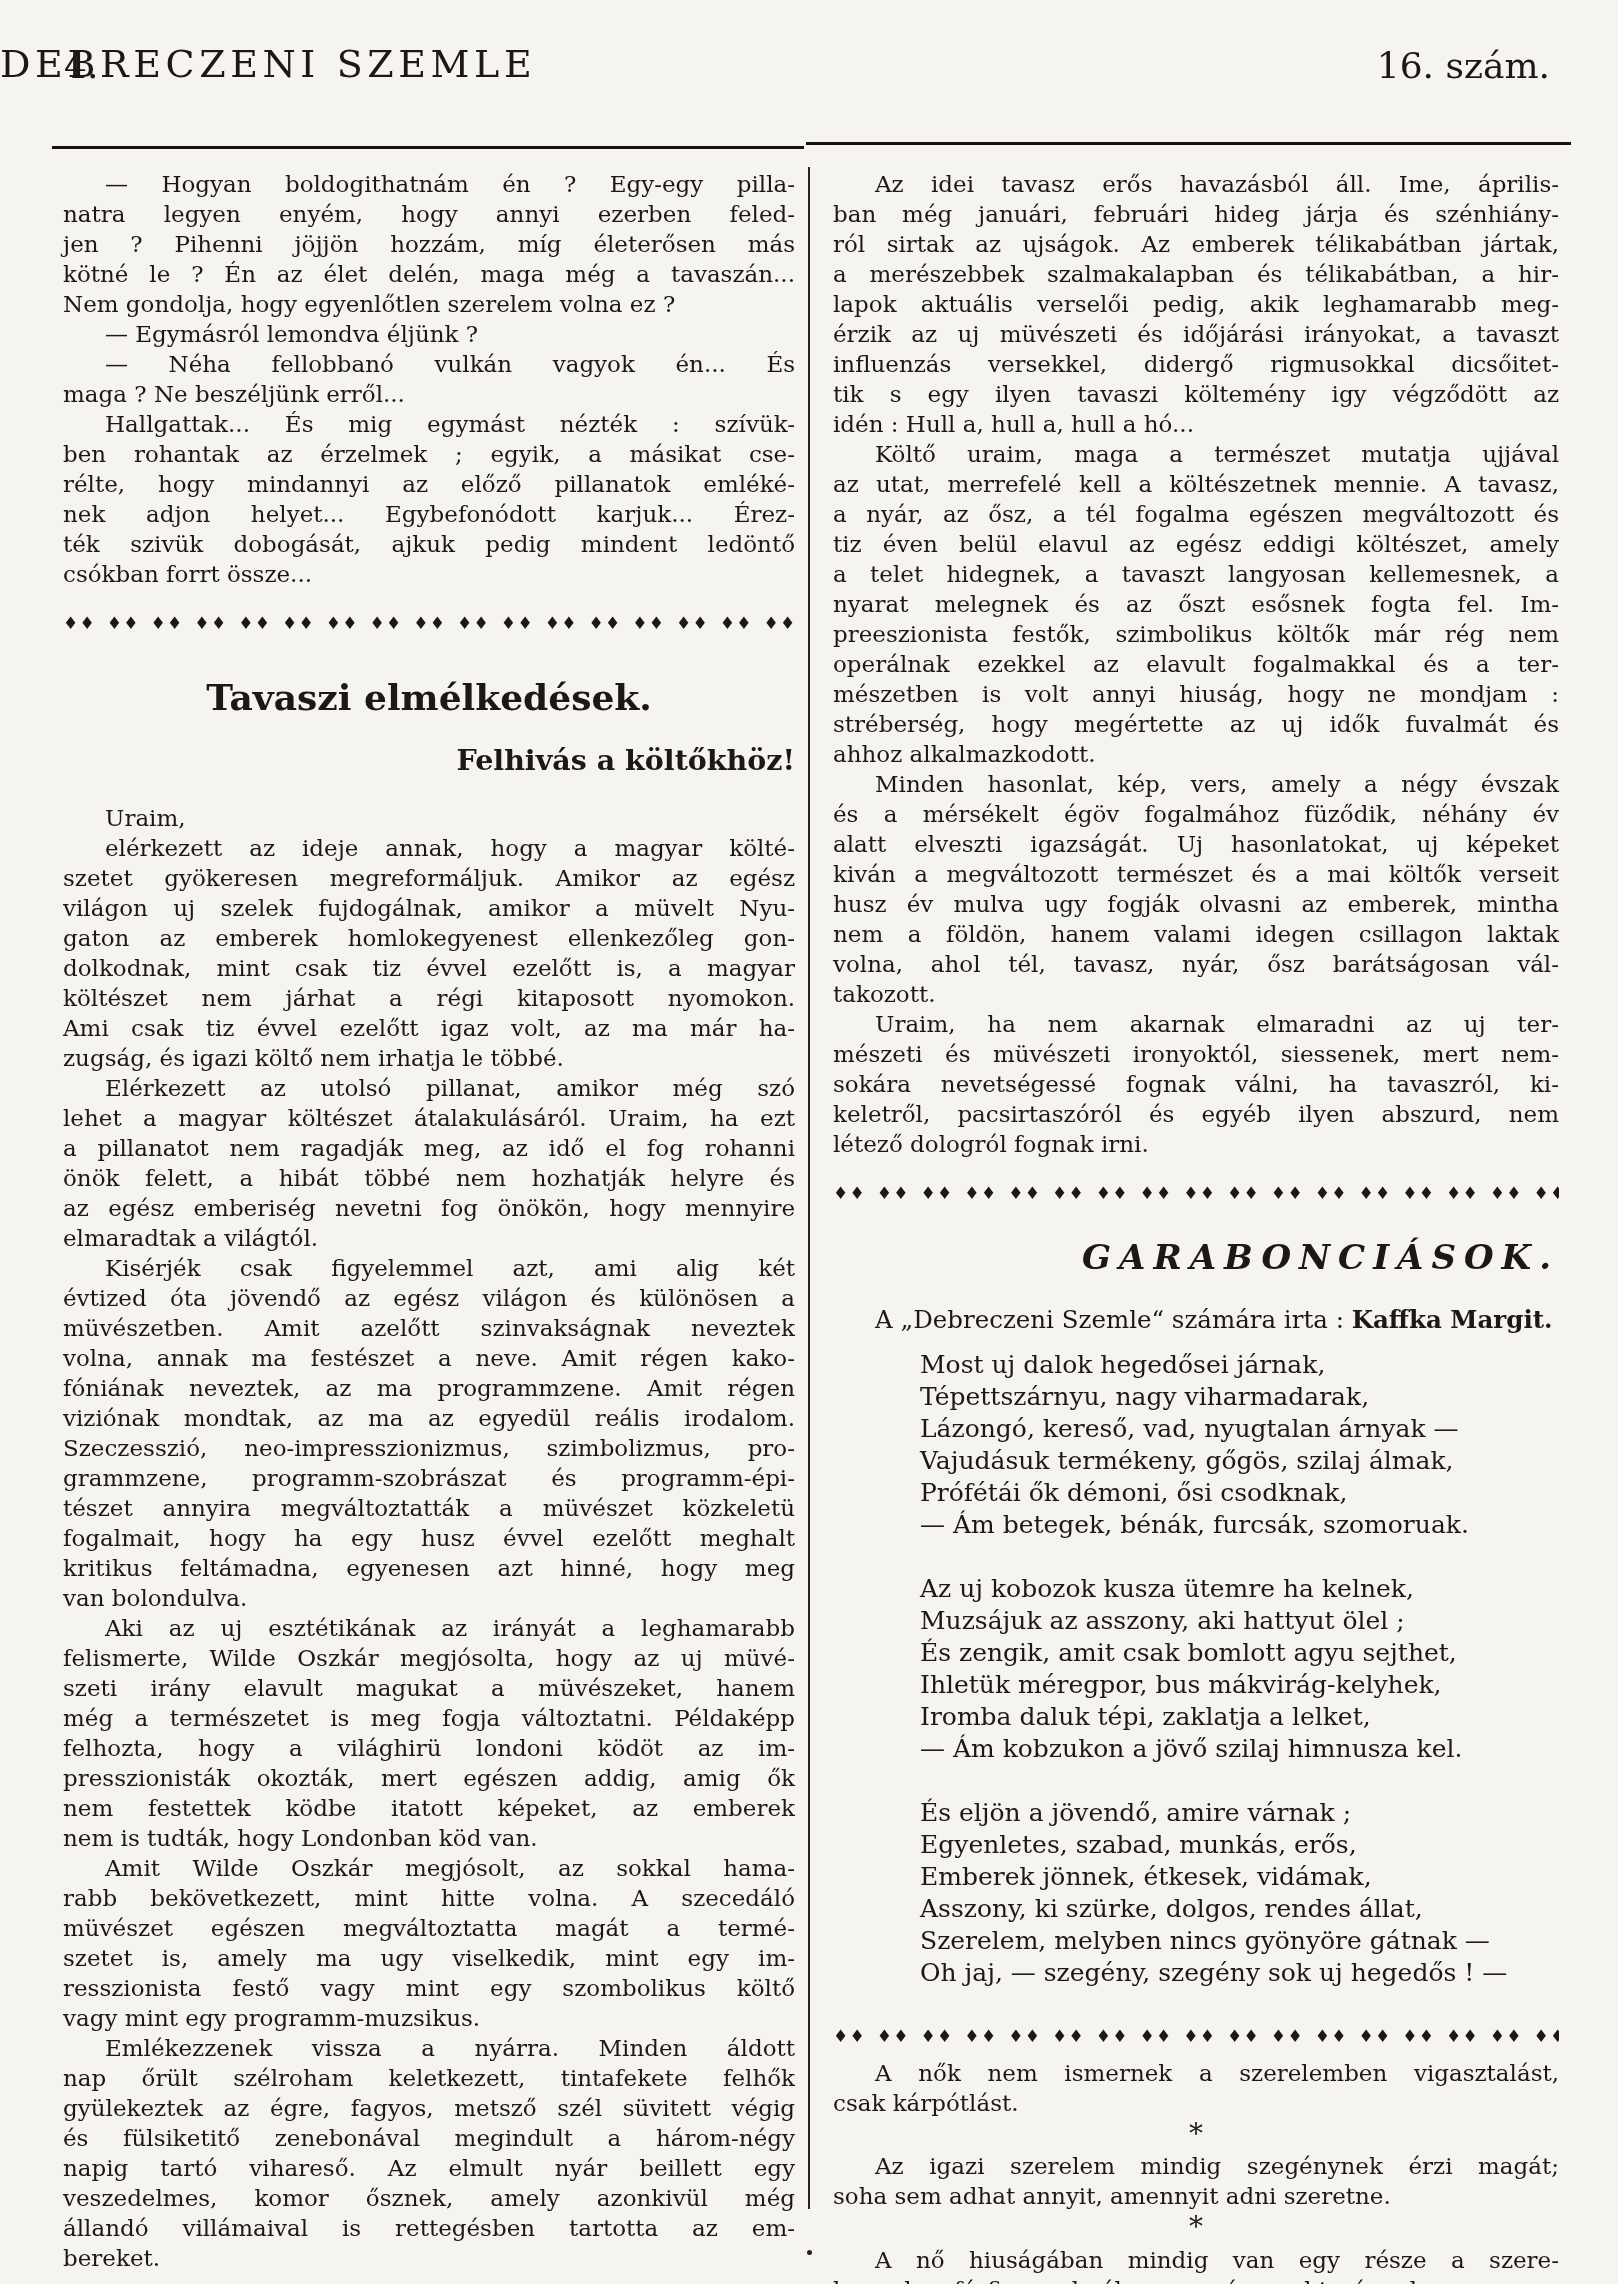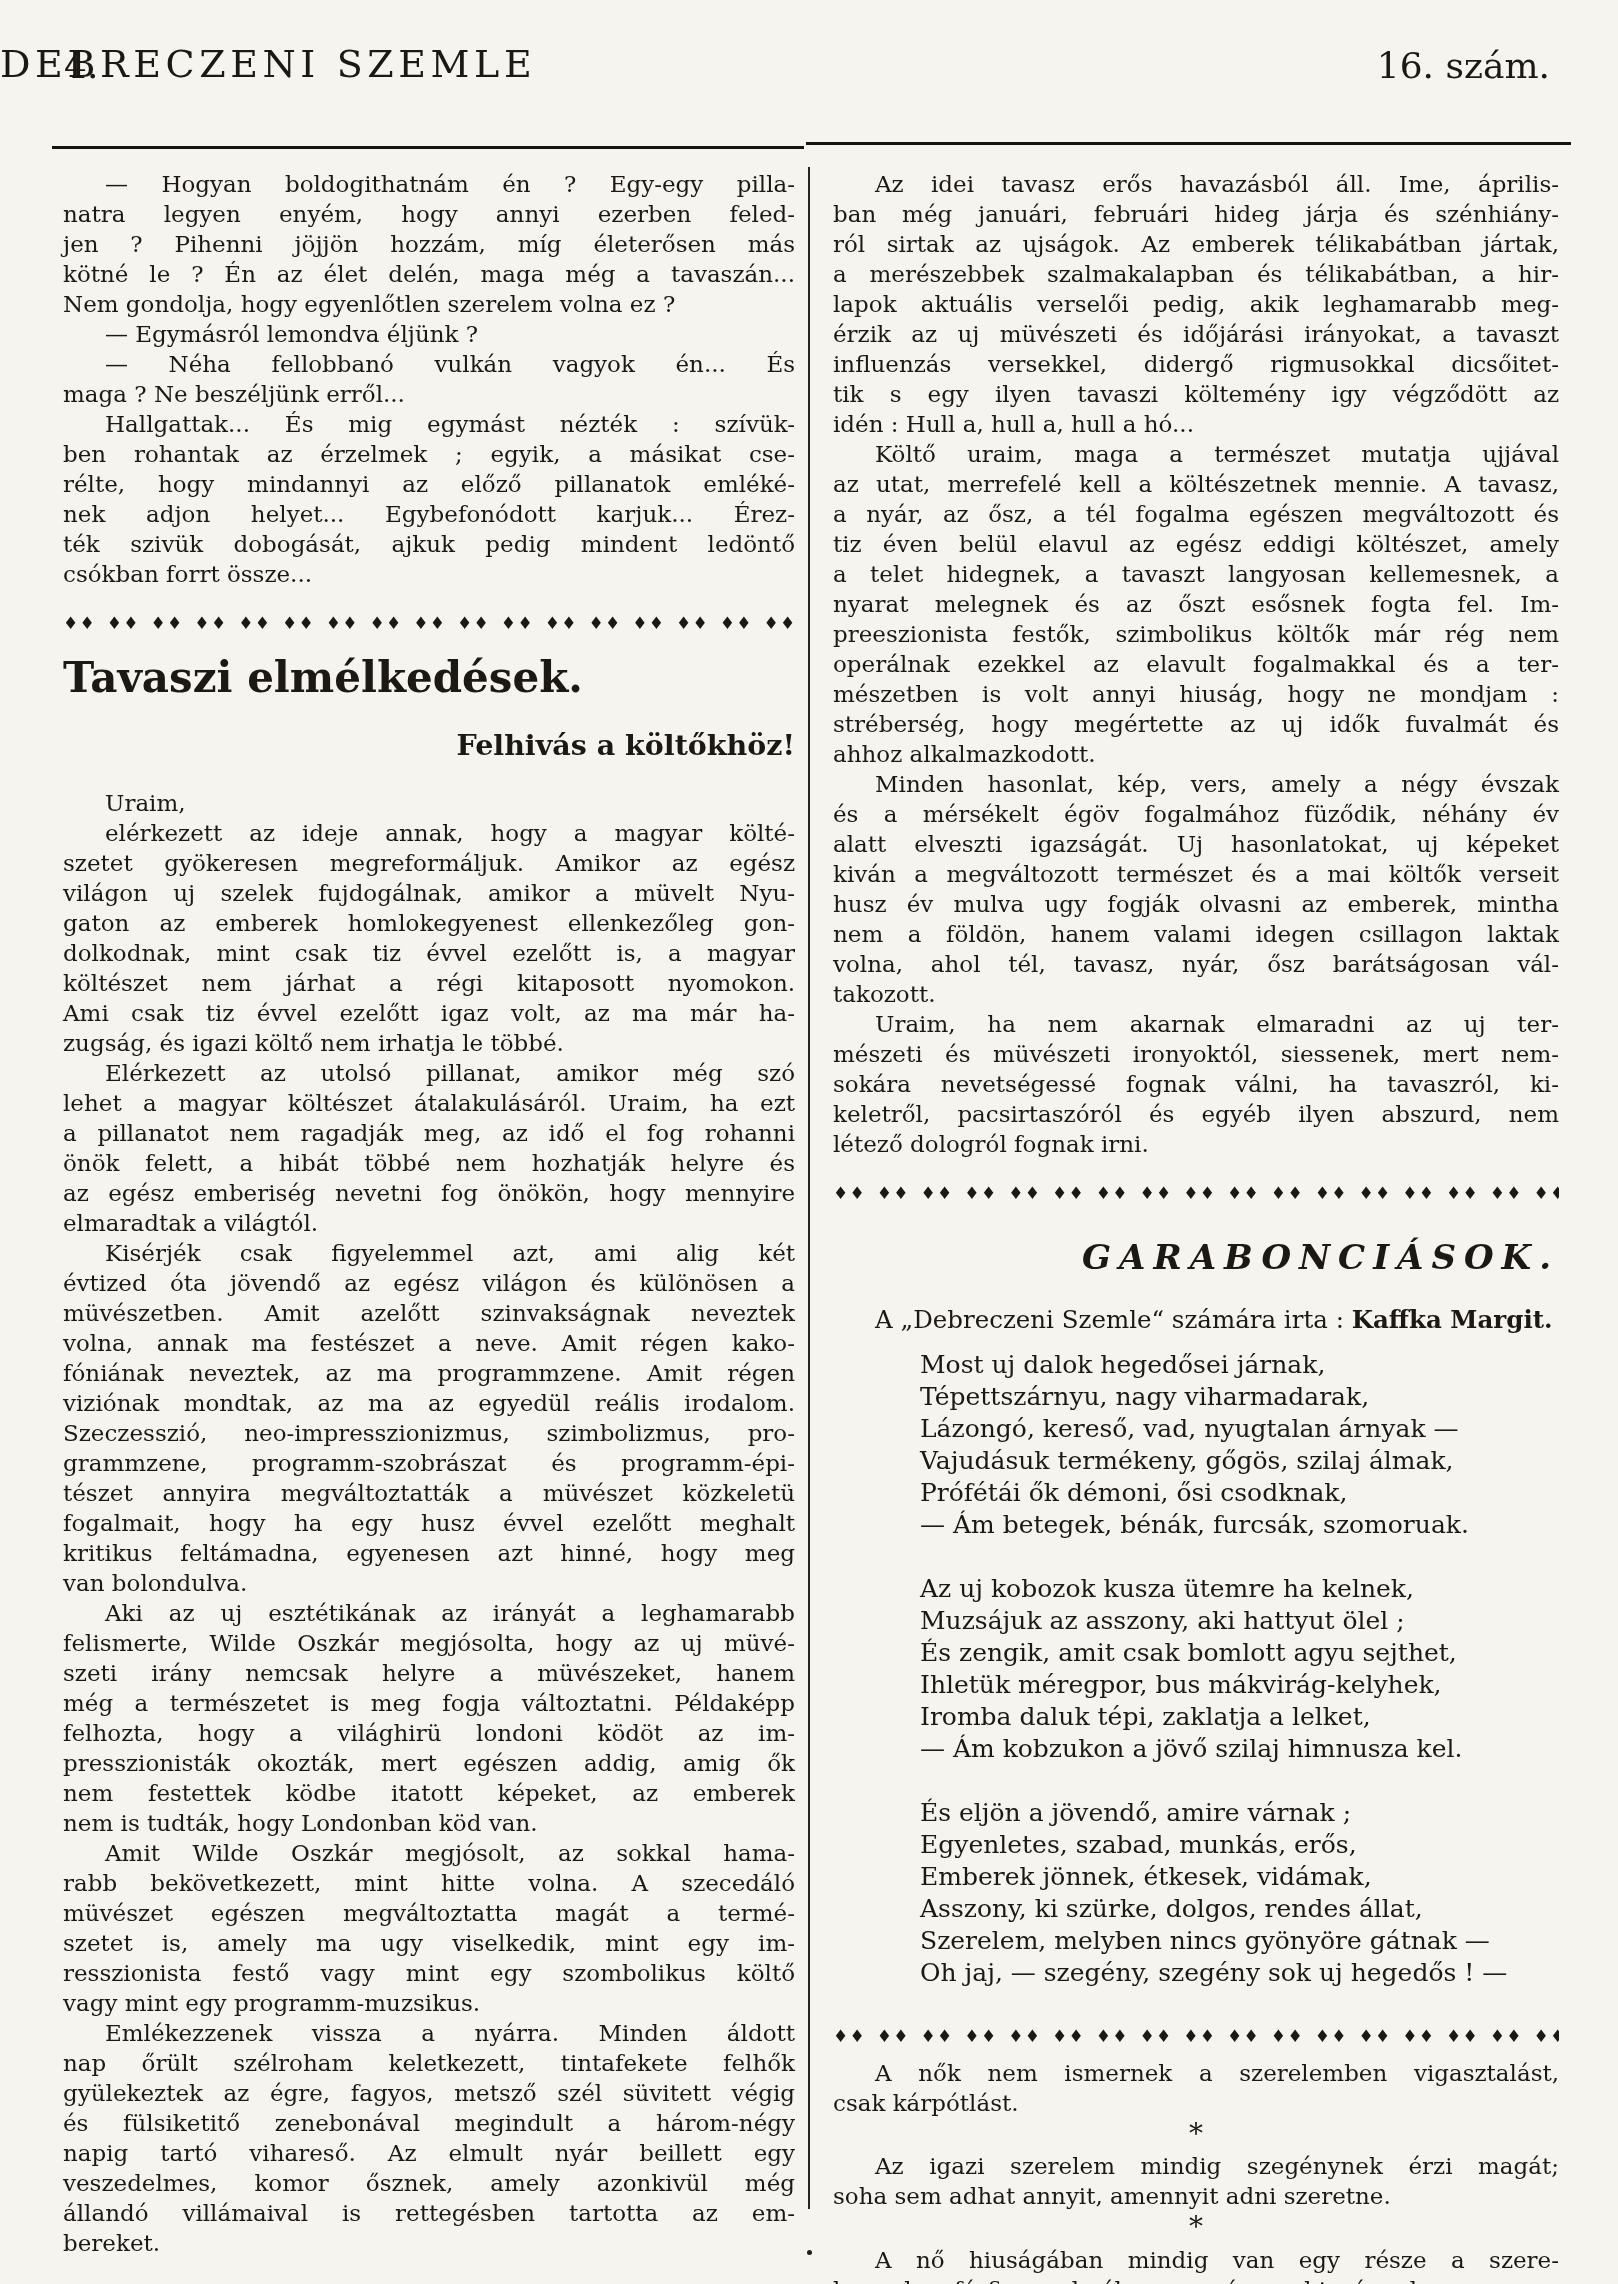--- a/index.html
+++ b/index.html
@@ -28,21 +28,21 @@
   .line.last{text-align-last:left;}
   .line.first{text-indent:42px;}
   
   .ornament{
     margin:18.5px 0 6.6px;
     font-size:17px;letter-spacing:1.3px;word-spacing:4px;
     white-space:nowrap;overflow:hidden;text-align:center;
     font-family:"DejaVu Sans","Liberation Sans",sans-serif;
   }
   
-  .article-title{margin-top:16px;font-size:42px;line-height:48px;}
+  .article-title{margin-top:35px;text-align:center;font-size:36px;line-height:48px;}
   .article-subtitle{margin-top:17px;margin-bottom:28px;text-align:right;font-size:28.5px;font-weight:bold;}
   
   .poem-heading{margin-top:29px;text-align:right;font-style:italic;font-size:34px;letter-spacing:8px;line-height:40px;}
   .byline{margin-top:24px;margin-bottom:0;font-size:24.5px;text-indent:42px;}
   .byline .author{font-weight:bold;}
   .poem{font-size:25px;line-height:32px;padding-left:87px;margin-top:14.6px;}
   .stanza{margin-bottom:32px;}
   .star{text-align:center;font-size:28px;line-height:32px;margin:0 0 1.3px;}
   .speck{position:absolute;left:807px;top:2250px;width:5.3px;height:5.3px;border-radius:50%;background:#241f19;}
 </style>
@@ -118,21 +118,21 @@
           <div class="line">Szeczesszió, neo-impresszionizmus, szimbolizmus, pro-</div>
           <div class="line">grammzene, programm-szobrászat és programm-épi-</div>
           <div class="line">tészet annyira megváltoztatták a müvészet közkeletü</div>
           <div class="line">fogalmait, hogy ha egy husz évvel ezelőtt meghalt</div>
           <div class="line">kritikus feltámadna, egyenesen azt hinné, hogy meg</div>
           <div class="line last">van bolondulva.</div>
         </div>
         <div class="para">
           <div class="line first">Aki az uj esztétikának az irányát a leghamarabb</div>
           <div class="line">felismerte, Wilde Oszkár megjósolta, hogy az uj müvé-</div>
-          <div class="line">szeti irány nemcsak helyre a müvészeket, hanem</div>
+          <div class="line">szeti irány elavult magukat a müvészeket, hanem</div>
           <div class="line">még a természetet is meg fogja változtatni. Példaképp</div>
           <div class="line">felhozta, hogy a világhirü londoni ködöt az im-</div>
           <div class="line">presszionisták okozták, mert egészen addig, amig ők</div>
           <div class="line">nem festettek ködbe itatott képeket, az emberek</div>
           <div class="line last">nem is tudták, hogy Londonban köd van.</div>
         </div>
         <div class="para">
           <div class="line first">Amit Wilde Oszkár megjósolt, az sokkal hama-</div>
           <div class="line">rabb bekövetkezett, mint hitte volna. A szecedáló</div>
           <div class="line">müvészet egészen megváltoztatta magát a termé-</div>

